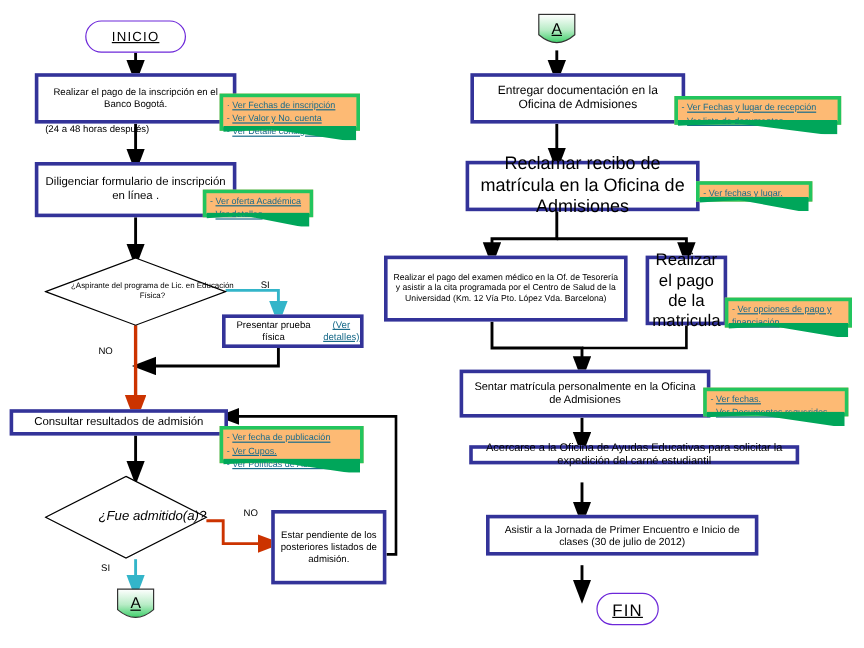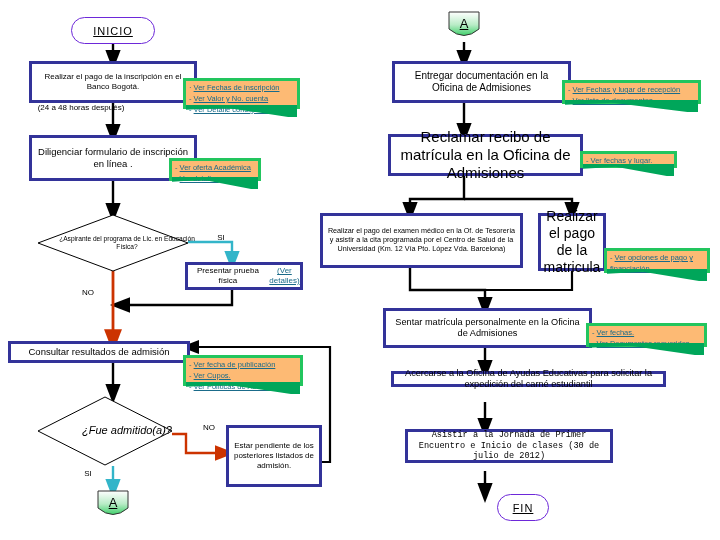--- a/index.html
+++ b/index.html
@@ -202,26 +202,26 @@
 </div>
 
 <div class="box" style="left:383px;top:308px;width:209px;height:40px;">
   <span class="t" style="font-size:9.2px;">Sentar matrícula personalmente en la Oficina de Admisiones</span>
 </div>
 
 <div class="box" style="left:391px;top:371px;width:275px;height:16px;">
   <span class="t" style="font-size:9.2px;">Acercarse a la Oficina de Ayudas Educativas para solicitar la expedición del carné estudiantil</span>
 </div>
 
-<div class="box" style="left:405px;top:429px;width:208px;height:34px;font-family:Liberation Mono, monospace;">
+<div class="box" style="left:405px;top:429px;width:227px;height:34px;">
   <span class="t" style="font-size:8.6px;">Asistir  a la Jornada de Primer Encuentro e Inicio de clases (30 de julio de 2012)</span>
 </div>
 
 <div class="term" style="left:497px;top:494px;width:52px;height:27px;">
-  <span class="t" style="font-size:11px;">FIN</span>
+  <span class="t" style="font-size:14px;">FIN</span>
 </div>
 
 <div class="note" style="left:183px;top:78px;width:117px;height:31px;">
   <ul>
     <li><span class="dash">·</span> <span class="lk">Ver Fechas de inscripción</span></li>
     <li><span class="dash">-</span> <span class="lk">Ver Valor y No. cuenta</span></li>
     <li><span class="dash">-</span> <span class="lk">Ver Detalle consignación.</span></li>
   </ul>
   <div class="tail"></div>
 </div>

